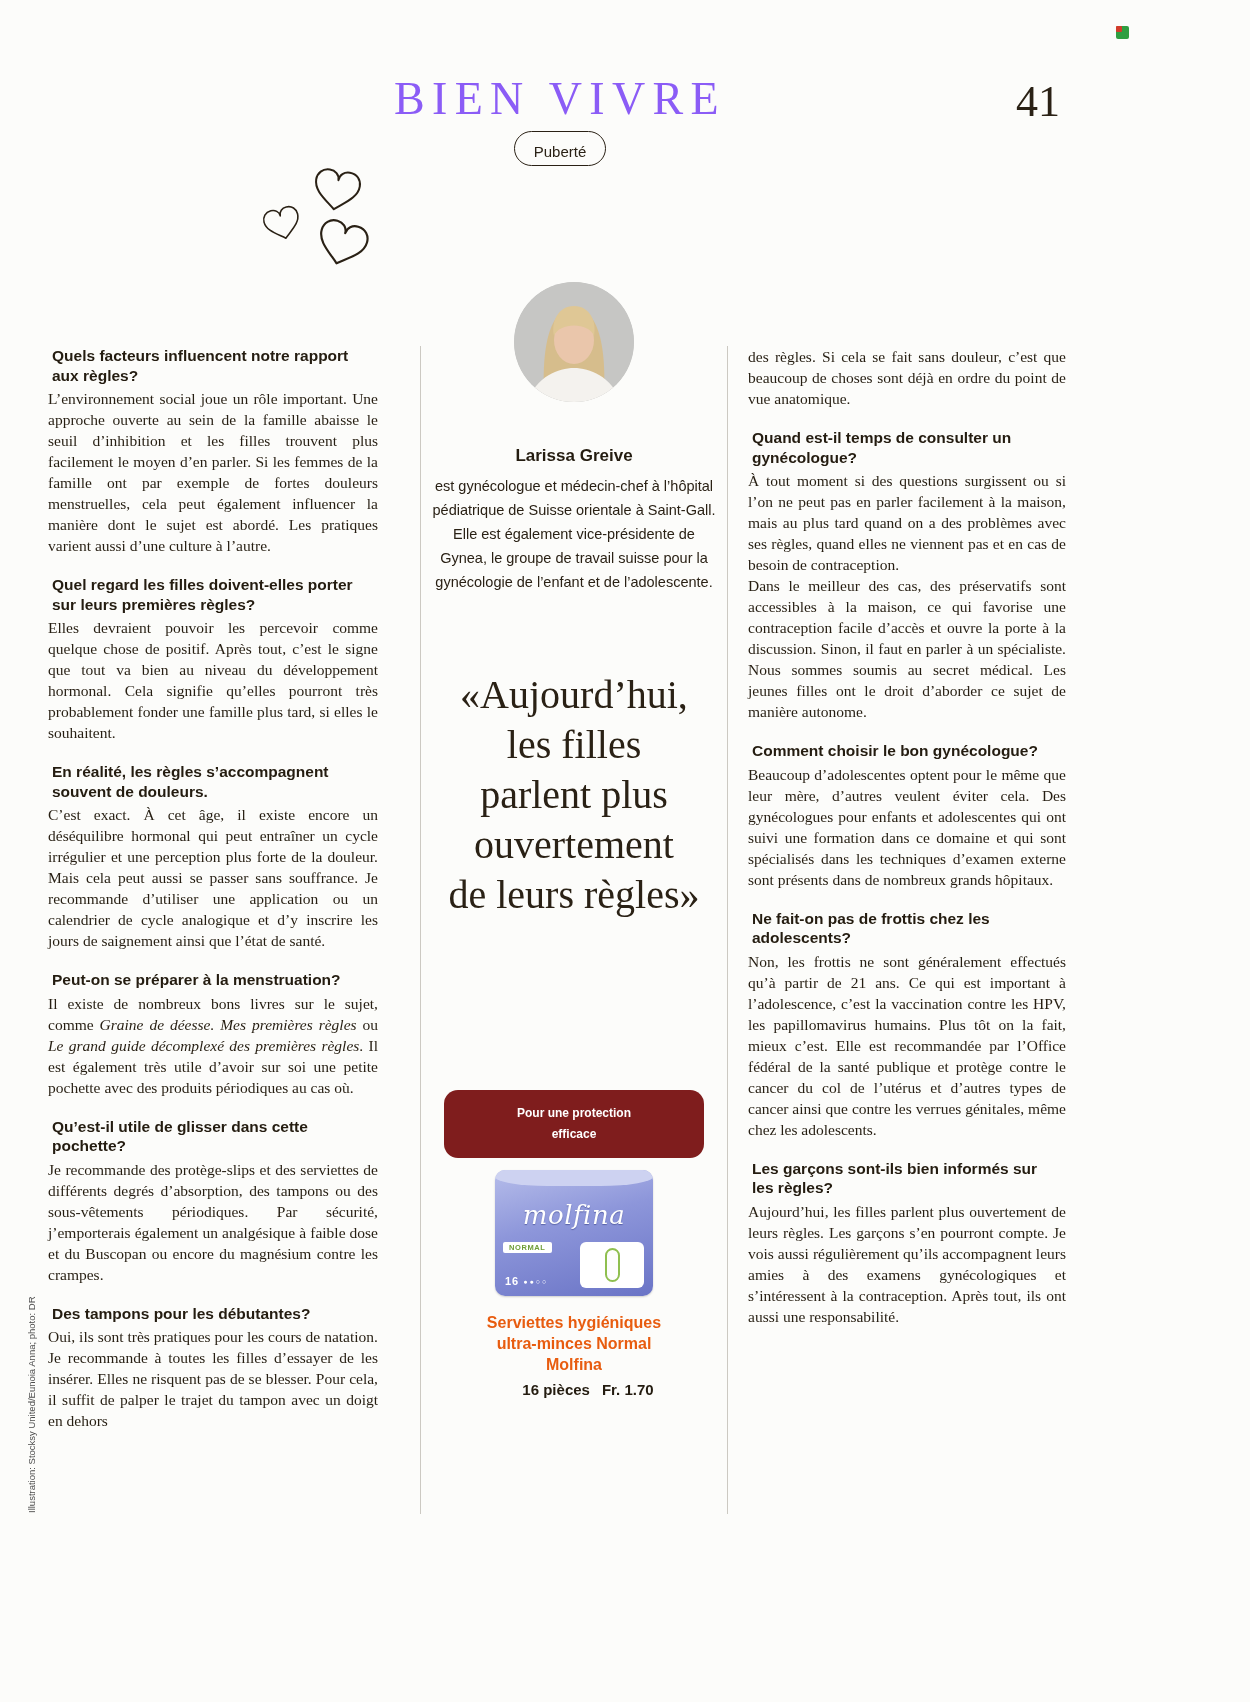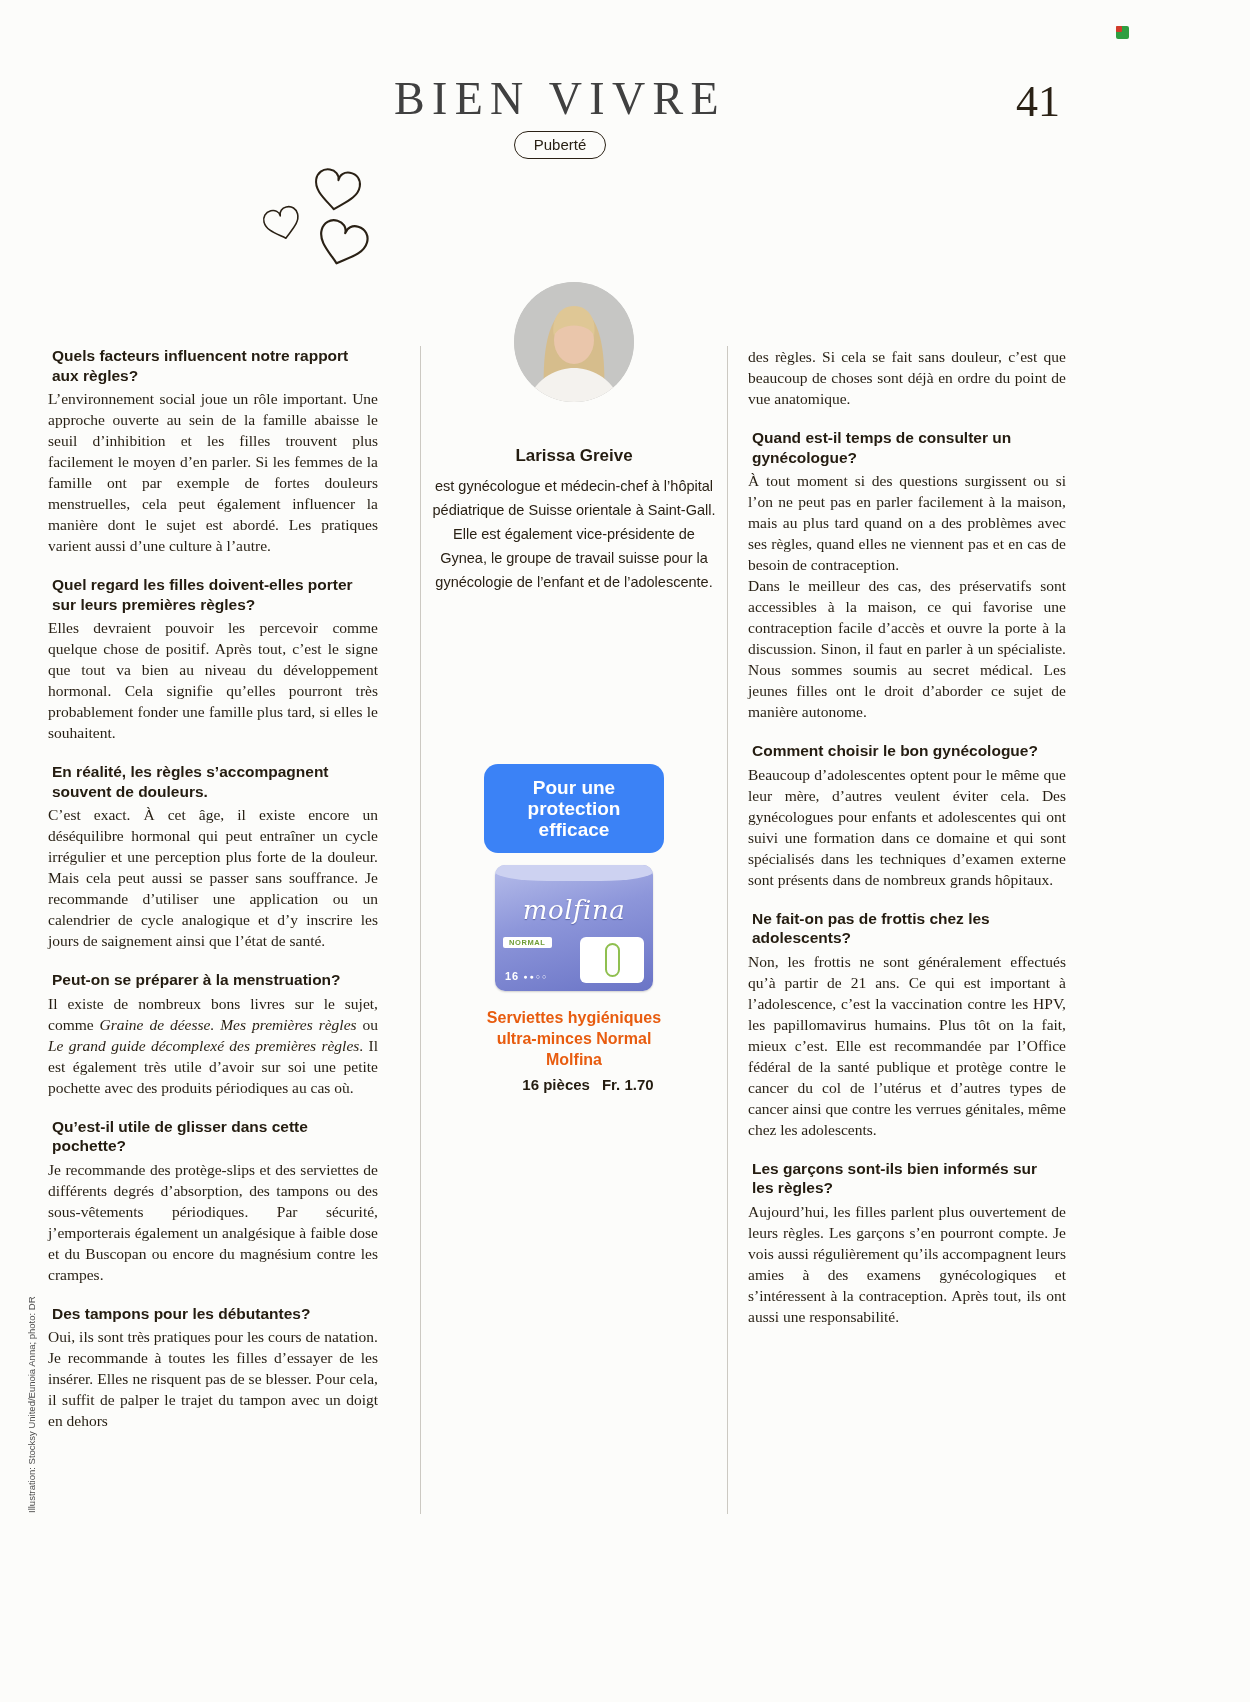--- a/index.html
+++ b/index.html
@@ -7,29 +7,29 @@
   .page {
     position:relative; width:1250px; height:1702px;
     background:#fcfcfa; color:#261e12; overflow:hidden;
     font-family:"Liberation Serif", serif;
   }
 
   
   .header-title {
     position:absolute; top:72px; left:310px; width:500px; text-align:center;
     font-family:"Liberation Serif", serif; font-size:46px; letter-spacing:0.16em;
-    color:#404040; font-weight:400;
+    color:#8b5cf6; font-weight:400;
   }
   .page-number {
     position:absolute; top:76px; left:1016px;
     font-family:"Liberation Serif", serif; font-size:44px; color:#2a2115;
   }
   .badge-row { position:absolute; top:131px; left:310px; width:500px; display:flex; justify-content:center; }
   .badge {
-    border:1.5px solid #2a2115; border-radius:999px; padding:4px 19px 5px;
+    border:1.5px solid #2a2115; border-radius:999px; padding:11px 19px 5px;
     font-family:"Liberation Sans", sans-serif; font-size:15px; color:#2a2115;
   }
   .brand-mark { position:absolute; top:26px; left:1116px; width:13px; height:13px; background:#2f9e41; border-radius:2px; }
   .brand-mark span { position:absolute; top:0; left:0; width:6px; height:6px; background:#d23b2a; border-radius:1px; display:block; }
 
   .hearts { position:absolute; left:256px; top:163px; }
 
   
   .divider { position:absolute; top:346px; height:1168px; width:1px; background:#ccc9c2; }
   .divider.d1 { left:420px; }
@@ -48,22 +48,22 @@
   .col em { font-style:italic; }
 
   
   .col-mid { position:absolute; left:429px; top:282px; width:290px; text-align:center; }
   .portrait { width:120px; height:120px; border-radius:50%; overflow:hidden; margin:0 auto; background:#c6c6c4; }
   .expert-name { margin-top:44px; font-family:"Liberation Sans", sans-serif; font-weight:700; font-size:17px; color:#241c10; }
   .expert-bio { margin-top:8px; font-family:"Liberation Sans", sans-serif; font-size:14.5px; line-height:24px; color:#2a2115; }
   .pull-quote { margin-top:76px; font-family:"Liberation Serif", serif; font-size:40px; line-height:50px; color:#2a2115; }
 
   .promo-box {
-    margin:170px auto 0; width:180px; background:#3b82f6; color:#ffffff; border-radius:14px;
-    padding:13px 12px; font-family:"Liberation Sans", sans-serif; font-size:19px; font-weight:700; line-height:21px;
+    margin:170px auto 0; width:260px; background:#7f1d1d; color:#ffffff; border-radius:14px;
+    padding:13px 12px; font-family:"Liberation Sans", sans-serif; font-size:12px; font-weight:700; line-height:21px;
   }
 
   
   .package {
     position:relative; width:158px; height:126px; margin:12px auto 0;
     border-radius:10px; overflow:hidden;
     background:linear-gradient(165deg, #b6bdea 0%, #8d96da 42%, #6a74c6 100%);
     box-shadow:0 1px 2px rgba(0,0,0,0.18);
   }
   .pack-top { position:absolute; top:0; left:0; right:0; height:16px; background:#cdd2f1; border-radius:10px 10px 50% 50%/10px 10px 14px 14px; }
@@ -162,20 +162,27 @@
         <circle cx="60" cy="60" r="60" fill="#c6c6c4"></circle>
         <path d="M30 112 C28 70 34 26 60 26 C86 26 92 70 90 112 Z" fill="#d6bd8c"></path>
         <ellipse cx="60" cy="58" rx="20" ry="24" fill="#eac6ab"></ellipse>
         <path d="M60 24 C44 24 37 40 40 54 C45 40 75 40 80 54 C83 40 76 24 60 24 Z" fill="#dfc795"></path>
         <path d="M12 120 C24 94 44 86 60 86 C76 86 96 94 108 120 Z" fill="#f4f2ee"></path>
       </svg>
     </div>
     <div class="expert-name">Larissa Greive</div>
     <div class="expert-bio">est gynécologue et médecin-chef à l’hôpital pédiatrique de Suisse orientale à Saint-Gall. Elle est également vice-présidente de Gynea, le groupe de travail suisse pour la gynécologie de l’enfant et de l’adolescente.</div>
 
+    <div class="pull-quote">
+      <div>«Aujourd’hui,</div>
+      <div>les filles</div>
+      <div>parlent plus</div>
+      <div>ouvertement</div>
+      <div>de leurs règles»</div>
+    </div>
 
     <div class="promo-box">
       <div>Pour une protection</div>
       <div>efficace</div>
     </div>
 
     <div class="package">
       <div class="pack-top"></div>
       <div class="pack-brand">molfina</div>
       <div class="pack-label">NORMAL</div>

